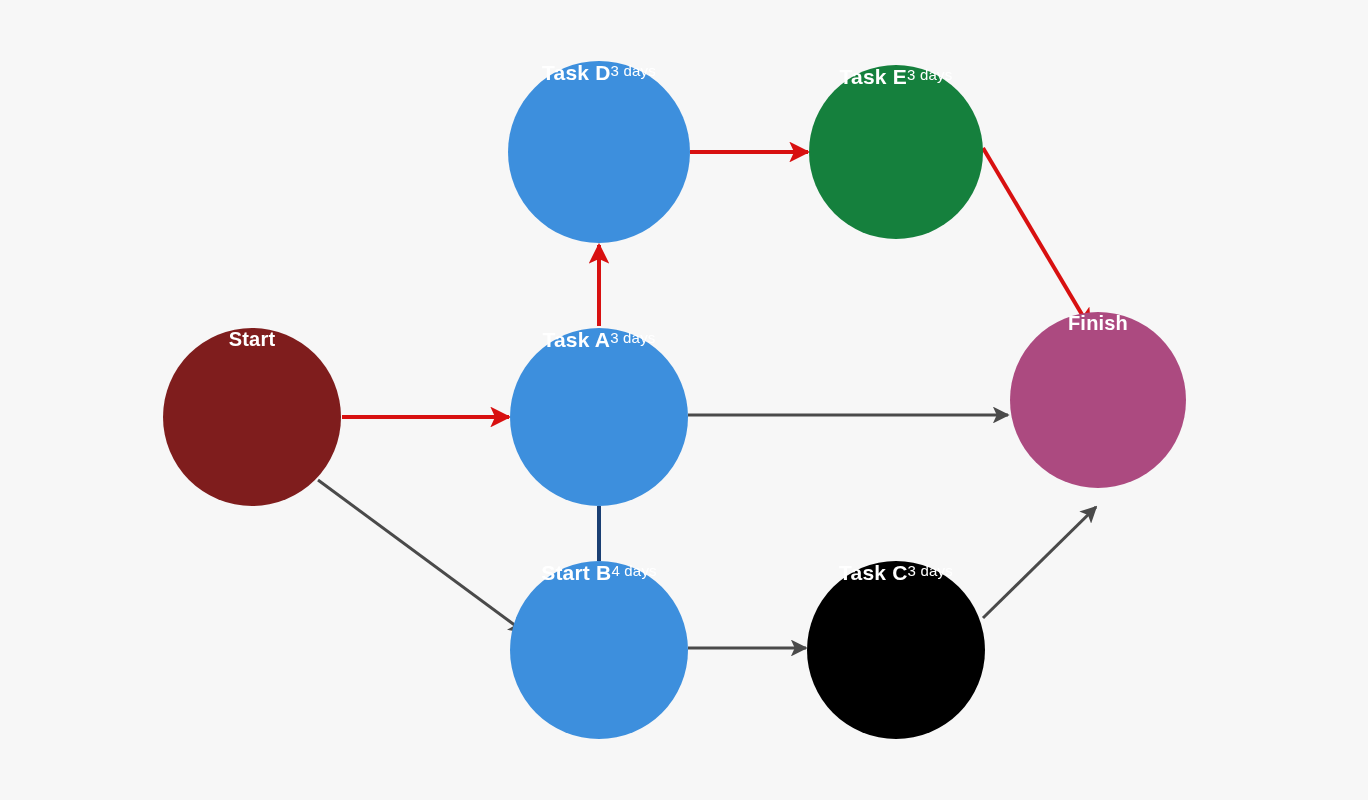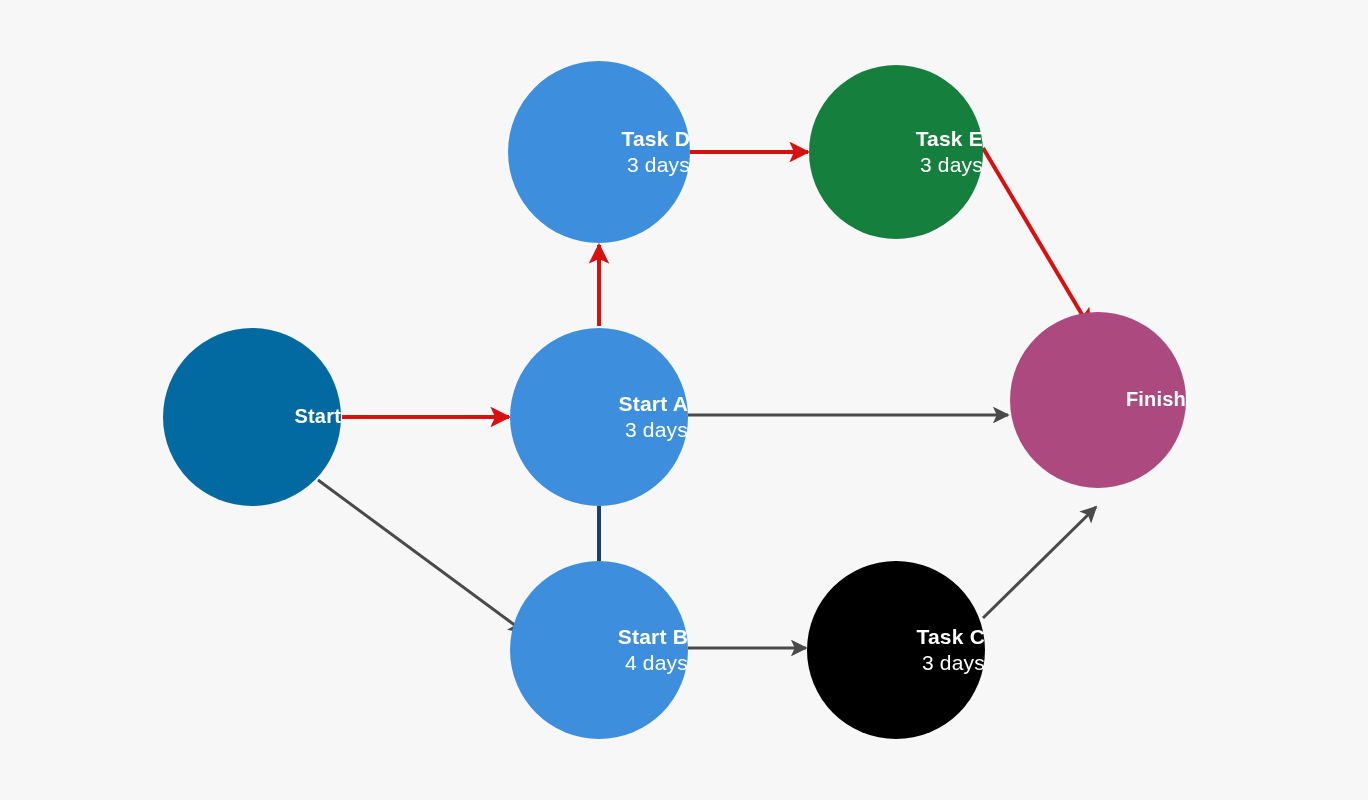--- a/index.html
+++ b/index.html
@@ -23,38 +23,38 @@
   #edge-layer {
     position: absolute;
     left: 0;
     top: 0;
     width: 1368px;
     height: 800px;
   }
   .node {
     position: absolute;
     display: flex;
-    flex-direction: column;
-    align-items: flex-end;
+    flex-direction: row;
+    align-items: flex-start;
     justify-content: center;
     border-radius: 50%;
     box-sizing: border-box;
     color: #ffffff;
     text-align: center;
     line-height: 1.16;
     user-select: none;
   }
   .node-title {
     font-size: 21px;
     font-weight: bold;
     letter-spacing: 0.2px;
     white-space: nowrap;
   }
   .node-sub {
-    font-size: 21px;
+    font-size: 15px;
     font-weight: normal;
     letter-spacing: 0.2px;
     white-space: nowrap;
     margin-top: 1px;
   }
   .node-title.solo {
     font-size: 20px;
   }
 </style>
 </head>
@@ -78,25 +78,25 @@
         <line x1="599" y1="506" x2="599" y2="561" stroke="#1a3f73" stroke-width="4" stroke-linecap="butt"></line>
         <line x1="688" y1="415" x2="1008" y2="415" stroke="#4a4a4a" stroke-width="3" stroke-linecap="butt" marker-end="url(#arrow-normal)"></line>
         <line x1="690" y1="152" x2="808" y2="152" stroke="#d81010" stroke-width="4" stroke-linecap="butt" marker-end="url(#arrow-critical)"></line>
         <line x1="983" y1="148" x2="1090" y2="328" stroke="#d81010" stroke-width="4" stroke-linecap="butt" marker-end="url(#arrow-critical)"></line>
         <line x1="688" y1="648" x2="806" y2="648" stroke="#4a4a4a" stroke-width="3" stroke-linecap="butt" marker-end="url(#arrow-normal)"></line>
         <line x1="983" y1="618" x2="1096" y2="507" stroke="#4a4a4a" stroke-width="3" stroke-linecap="butt" marker-end="url(#arrow-normal)"></line>
       </g>
   </svg>
 
   <div id="nodes-group">
-      <div class="node" style="left: 163px; top: 328px; width: 178px; height: 178px; background: #0369a1;">
+      <div class="node" style="left: 163px; top: 328px; width: 178px; height: 178px; background: #7f1d1d;">
         <div class="node-title solo">Start</div>
       </div>
       <div class="node" style="left: 510px; top: 328px; width: 178px; height: 178px; background: rgb(61, 143, 221);">
-        <div class="node-title">Start A</div>
+        <div class="node-title">Task A</div>
         <div class="node-sub">3 days</div>
       </div>
       <div class="node" style="left: 510px; top: 561px; width: 178px; height: 178px; background: rgb(61, 143, 221);">
         <div class="node-title">Start B</div>
         <div class="node-sub">4 days</div>
       </div>
       <div class="node" style="left: 807px; top: 561px; width: 178px; height: 178px; background: #000000;">
         <div class="node-title">Task C</div>
         <div class="node-sub">3 days</div>
       </div>

